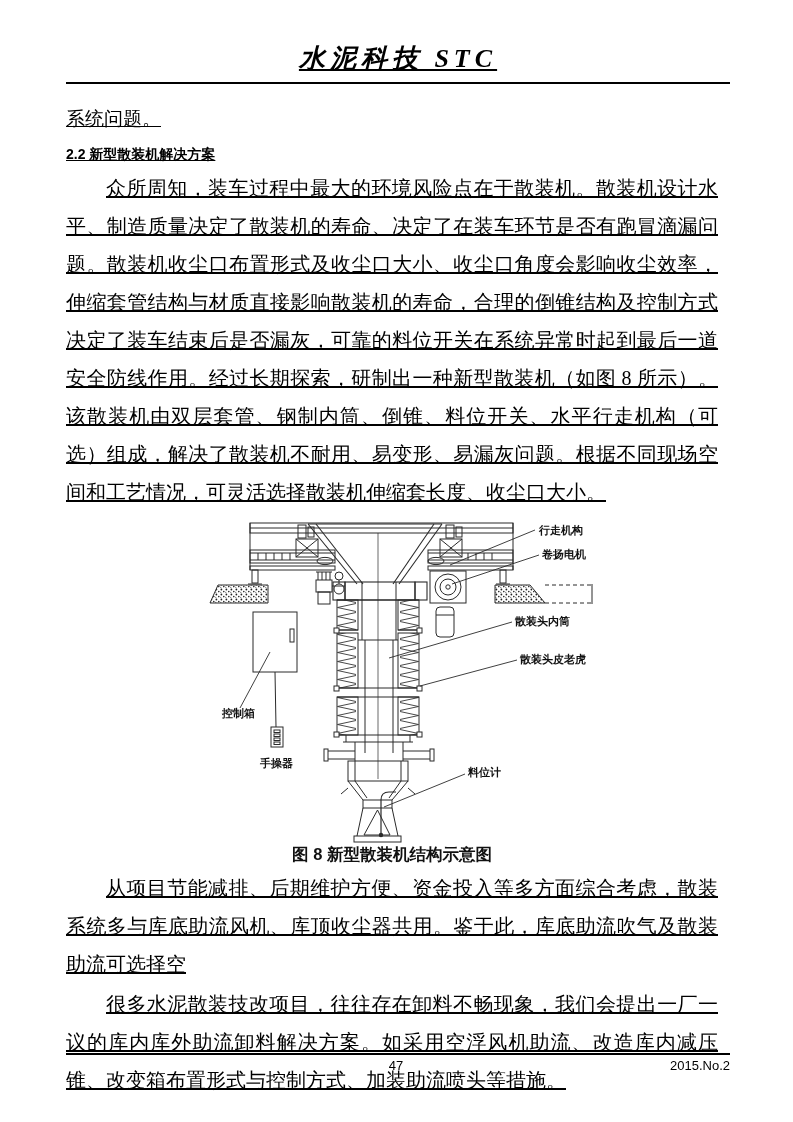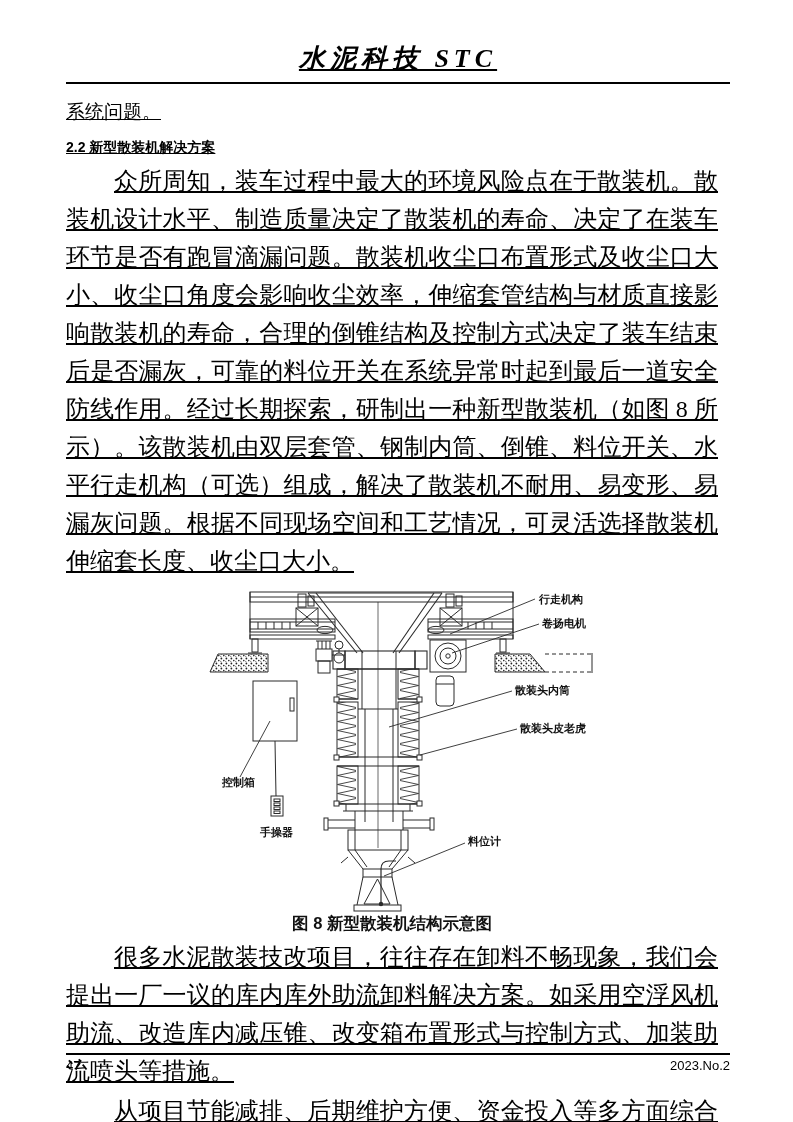--- a/index.html
+++ b/index.html
@@ -8,41 +8,41 @@
     font-family:"Liberation Serif","DejaVu Serif",serif;color:#000;
     margin:0 auto;overflow:hidden;box-sizing:border-box;
   }
   .content{padding:0 63px 0 66px;text-decoration:underline;}
   .journal-title{
     text-align:center;padding-top:44px;font-size:26px;line-height:30px;
     font-style:italic;font-weight:600;letter-spacing:5px;
     font-family:"Liberation Serif","DejaVu Serif",serif;
   }
   .header-rule{border:none;border-top:2.2px solid #000;margin:8px 0 0 0;}
-  .intro-line{font-size:19px;line-height:30px;margin:13px 0 0 0;text-align:justify;}
+  .intro-line{font-size:19px;line-height:30px;margin:20px 0 0 0;text-align:justify;}
   .sec-heading{
     font-family:"Liberation Sans","DejaVu Sans",sans-serif;
     font-size:14px;font-weight:bold;line-height:26px;margin:7px 0 2px 0;
   }
   .para{
-    font-size:24px;line-height:38px;margin:2px 12px 0 0;
+    font-size:20px;line-height:38px;margin:2px 12px 0 0;
     text-align:justify;text-indent:2em;
   }
   figure.diagram{margin:4px 0 0 119px;padding:0;}
   .fig-svg text{
     font-family:"Liberation Sans","DejaVu Sans",sans-serif;
     font-weight:600;fill:#111;
   }
   .footer{
     position:absolute;left:66px;right:63px;top:1053px;
     border-top:2.5px solid #000;
     font-family:"Liberation Sans","DejaVu Sans",sans-serif;
     font-size:13px;height:22px;
   }
-  .footer .pageno{position:absolute;left:0;right:4px;top:3px;}
+  .footer .pageno{position:absolute;left:0;right:4px;text-align:center;top:3px;}
   .footer .issue{position:absolute;right:0;top:3px;}
 </style>
 </head>
 <body>
 
 <div class="page">
   <div class="content">
 
     <div class="journal-title">水泥科技 STC</div>
     <hr class="header-rule">
@@ -254,22 +254,22 @@
         <text x="515" y="562" font-size="11">散装头内筒</text>
         <text x="520" y="600" font-size="11">散装头皮老虎</text>
         <text x="468" y="713" font-size="11">料位计</text>
         <text x="222" y="654" font-size="11">控制箱</text>
         <text x="260" y="704" font-size="11">手操器</text>
 
         <text x="392" y="797" font-size="16.5" text-anchor="middle" font-weight="600">图 8 新型散装机结构示意图</text>
       </svg>
     </figure>
 
+    <p class="para">从项目节能减排、后期维护方便、资金投入等多方面综合考虑，散装系统多与库底助流风机、库顶收尘器共用。鉴于此，库底助流吹气及散装助流可选择空</p>
     <p class="para">很多水泥散装技改项目，往往存在卸料不畅现象，我们会提出一厂一议的库内库外助流卸料解决方案。如采用空浮风机助流、改造库内减压锥、改变箱布置形式与控制方式、加装助流喷头等措施。</p>
-    <p class="para">从项目节能减排、后期维护方便、资金投入等多方面综合考虑，散装系统多与库底助流风机、库顶收尘器共用。鉴于此，库底助流吹气及散装助流可选择空</p>
 
   </div>
 
   <div class="footer">
     <span class="pageno">47</span>
-    <span class="issue">2023.No.2</span>
+    <span class="issue">2015.No.2</span>
   </div>
 </div>
 
 </body></html>

